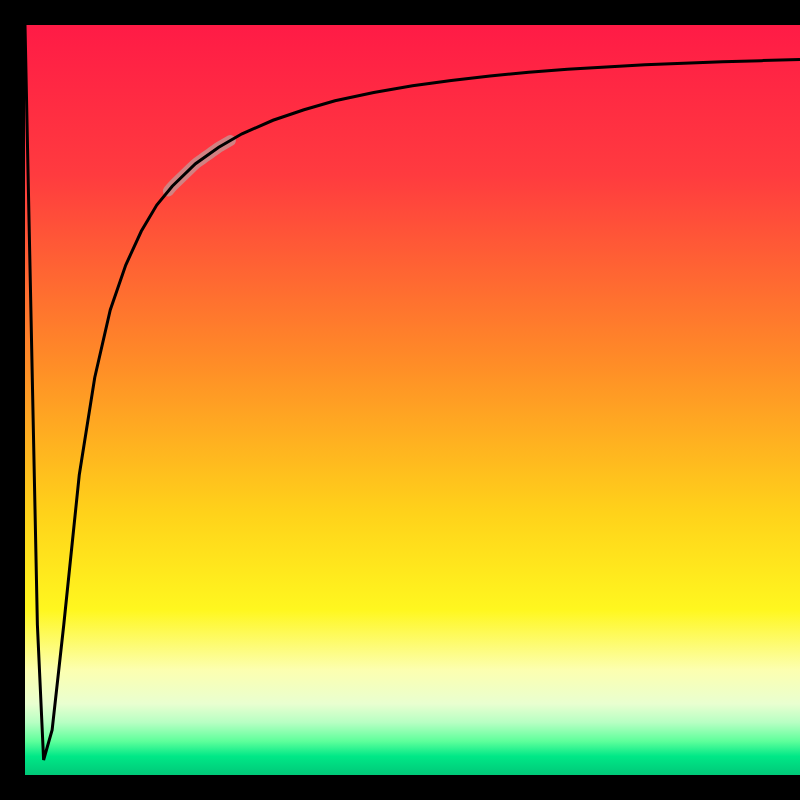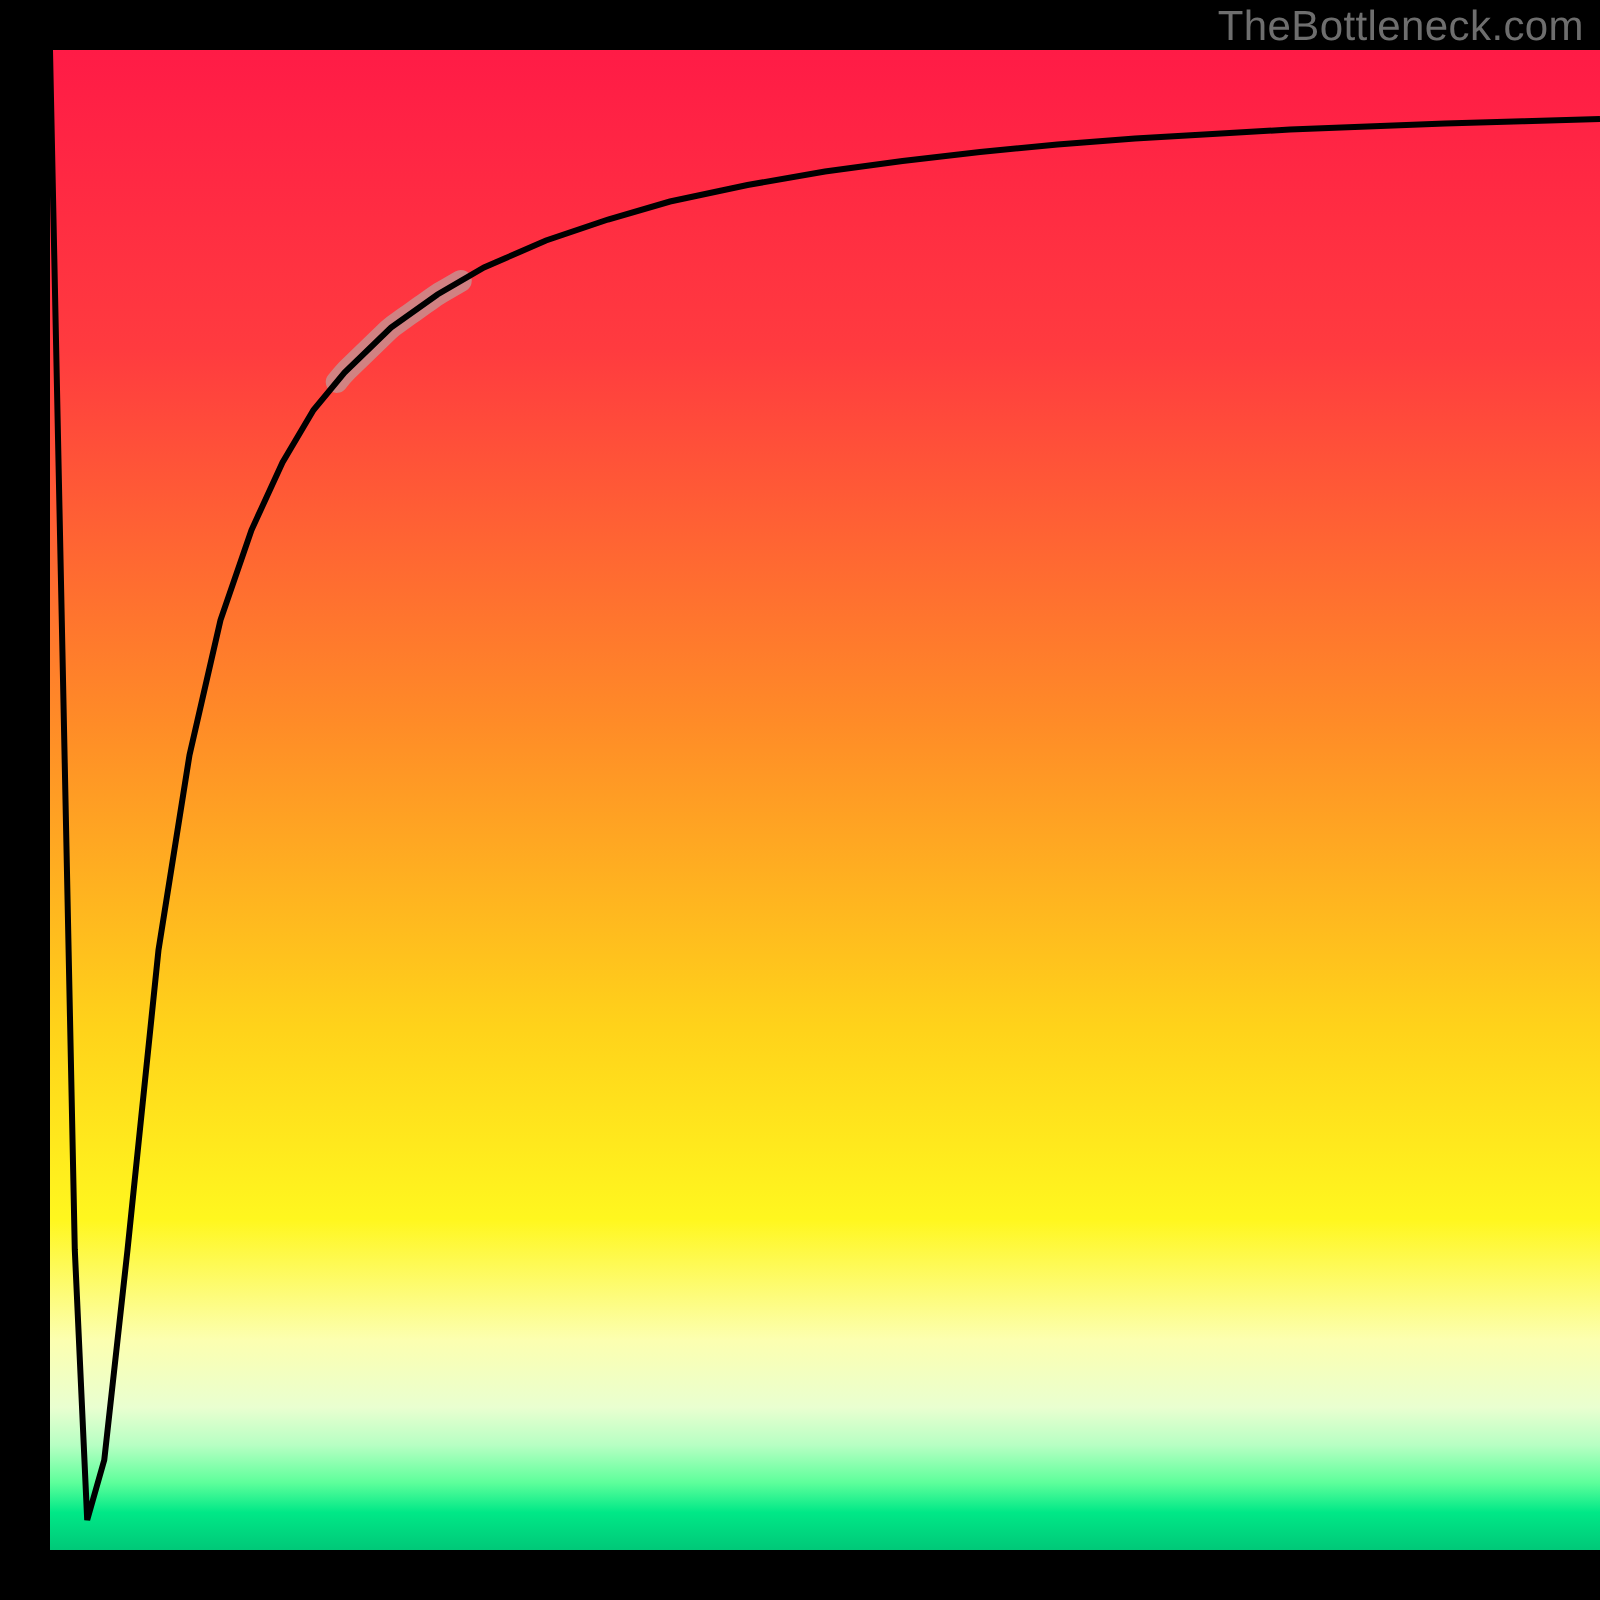--- a/index.html
+++ b/index.html
@@ -29,21 +29,20 @@
     position: absolute;
     left: 0;
     top: 0;
   }
 </style>
 </head>
 <body>
 
 <div class="root">
 
-  <div class="attribution">TheBottleneck.com</div>
 
   <svg id="chart-svg" width="800" height="800" viewBox="0 0 800 800">
     <defs>
       <linearGradient id="bg-grad" x1="0" y1="0" x2="0" y2="1">
           <stop offset="0%" stop-color="#ff1b46"></stop>
           <stop offset="20%" stop-color="#ff3b3f"></stop>
           <stop offset="45%" stop-color="#ff8c27"></stop>
           <stop offset="65%" stop-color="#ffd21a"></stop>
           <stop offset="78%" stop-color="#fff71f"></stop>
           <stop offset="86%" stop-color="#fcffb0"></stop>

